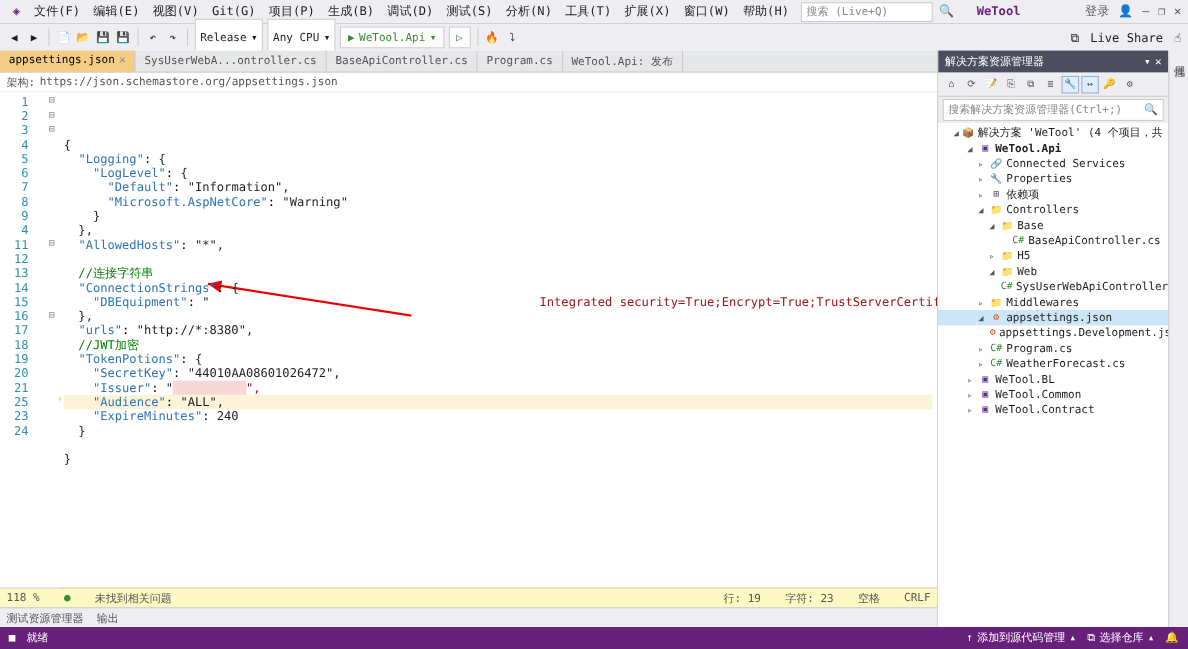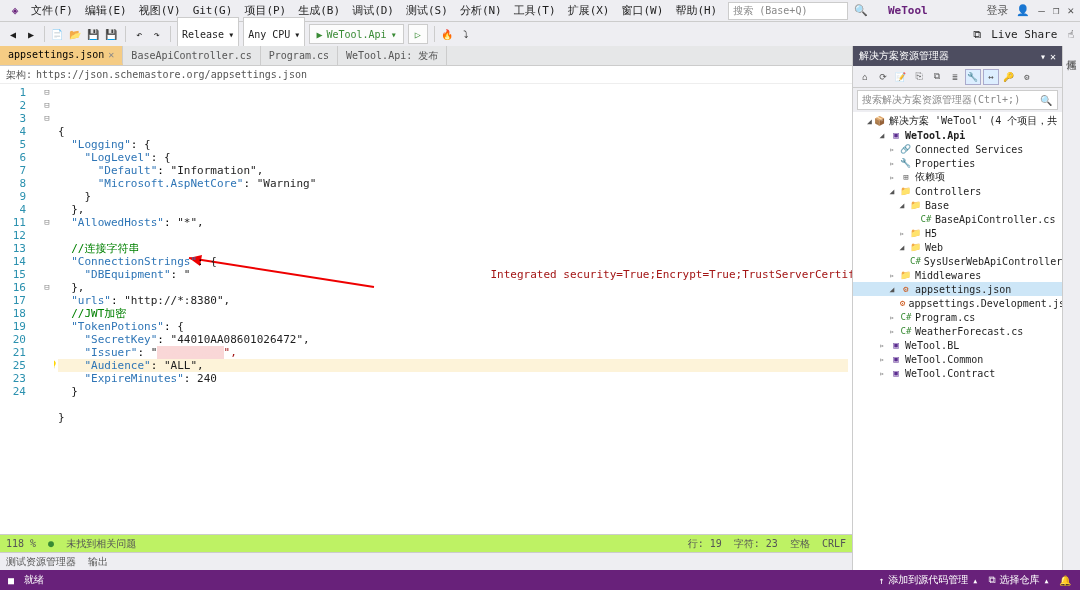--- a/index.html
+++ b/index.html
@@ -32,21 +32,21 @@
 .foldcol div{height:13px;line-height:13px;text-align:center;font-size:9px;cursor:pointer}
 .code{flex:1;padding:2px 4px;overflow:hidden;white-space:pre;line-height:13px;position:relative}
 .code .line{height:13px}
 .s-key{color:#2e75b6}
 .s-str{color:#a31515}
 .s-com{color:#008000}
 .s-pun{color:#000}
 .hl{background:#fdf3d9}
 .bulb{position:absolute;left:-12px;top:0;color:#c9a100;font-size:10px}
 .arrow{position:absolute;pointer-events:none}
-.statusline{height:18px;display:flex;align-items:center;padding:0 6px;font-size:10px;border-top:1px solid #ccc;background:#bef264;color:#555;gap:12px}
+.statusline{height:18px;display:flex;align-items:center;padding:0 6px;font-size:10px;border-top:1px solid #ccc;background:#fef9c3;color:#555;gap:22px}
 .statusline .spacer{flex:1}
 .bottabs{height:18px;background:#eeeef2;border-top:1px solid #ccc;display:flex;align-items:center;padding:0 6px;font-size:10px;color:#555;gap:12px}
 .sidecol{width:210px;display:flex;flex-direction:column;background:#eeeef2;border-left:1px solid #ccc}
 .panelhdr{height:20px;background:#4d4d60;color:#fff;display:flex;align-items:center;padding:0 6px;font-size:10px;justify-content:space-between}
 .panelhdr .icons{display:flex;gap:4px}
 .panetool{height:22px;background:#eeeef2;display:flex;align-items:center;padding:0 4px;gap:2px;border-bottom:1px solid #ccc}
 .panetool .ib{width:16px;height:16px;display:flex;align-items:center;justify-content:center;border:1px solid transparent;font-size:9px;color:#555}
 .panetool .ib.on{border:1px solid #aac;background:#def}
 .srch{height:20px;border:1px solid #ccc;background:#fff;margin:2px 4px;display:flex;align-items:center;padding:0 4px;font-size:10px;color:#888}
 .tree{flex:1;overflow:auto;font-size:10px;padding:2px 0;background:#fff}
@@ -77,21 +77,21 @@
   <span class="mi">项目(P)</span>
   <span class="mi">生成(B)</span>
   <span class="mi">调试(D)</span>
   <span class="mi">测试(S)</span>
   <span class="mi">分析(N)</span>
   <span class="mi">工具(T)</span>
   <span class="mi">扩展(X)</span>
   <span class="mi">窗口(W)</span>
   <span class="mi">帮助(H)</span>
   <div class="search">
-      <span>搜索 (Base+Q)</span>
+      <span>搜索 (Live+Q)</span>
     </div>
   <span style="margin-left:4px">🔍</span>
   <span class="appname">WeTool</span>
   <div class="spacer"></div>
   <div class="right">
     <span>登录</span>
     <span>👤</span>
     <span>—</span>
     <span>❐</span>
     <span>✕</span>
@@ -134,20 +134,23 @@
   <span style="margin:0 6px">Live Share</span>
   <span>☝</span>
 </div>
 
 <div class="mainrow">
   <div class="editorcol">
     <div class="tabs">
       <div class="tab active">
           <span>appsettings.json</span>
           <span class="x">✕</span>
+        </div>
+      <div class="tab">
+          <span>SysUserWebA...ontroller.cs</span>
         </div>
       <div class="tab">
           <span>BaseApiController.cs</span>
         </div>
       <div class="tab">
           <span>Program.cs</span>
         </div>
       <div class="tab">
           <span>WeTool.Api: 发布</span>
         </div>

